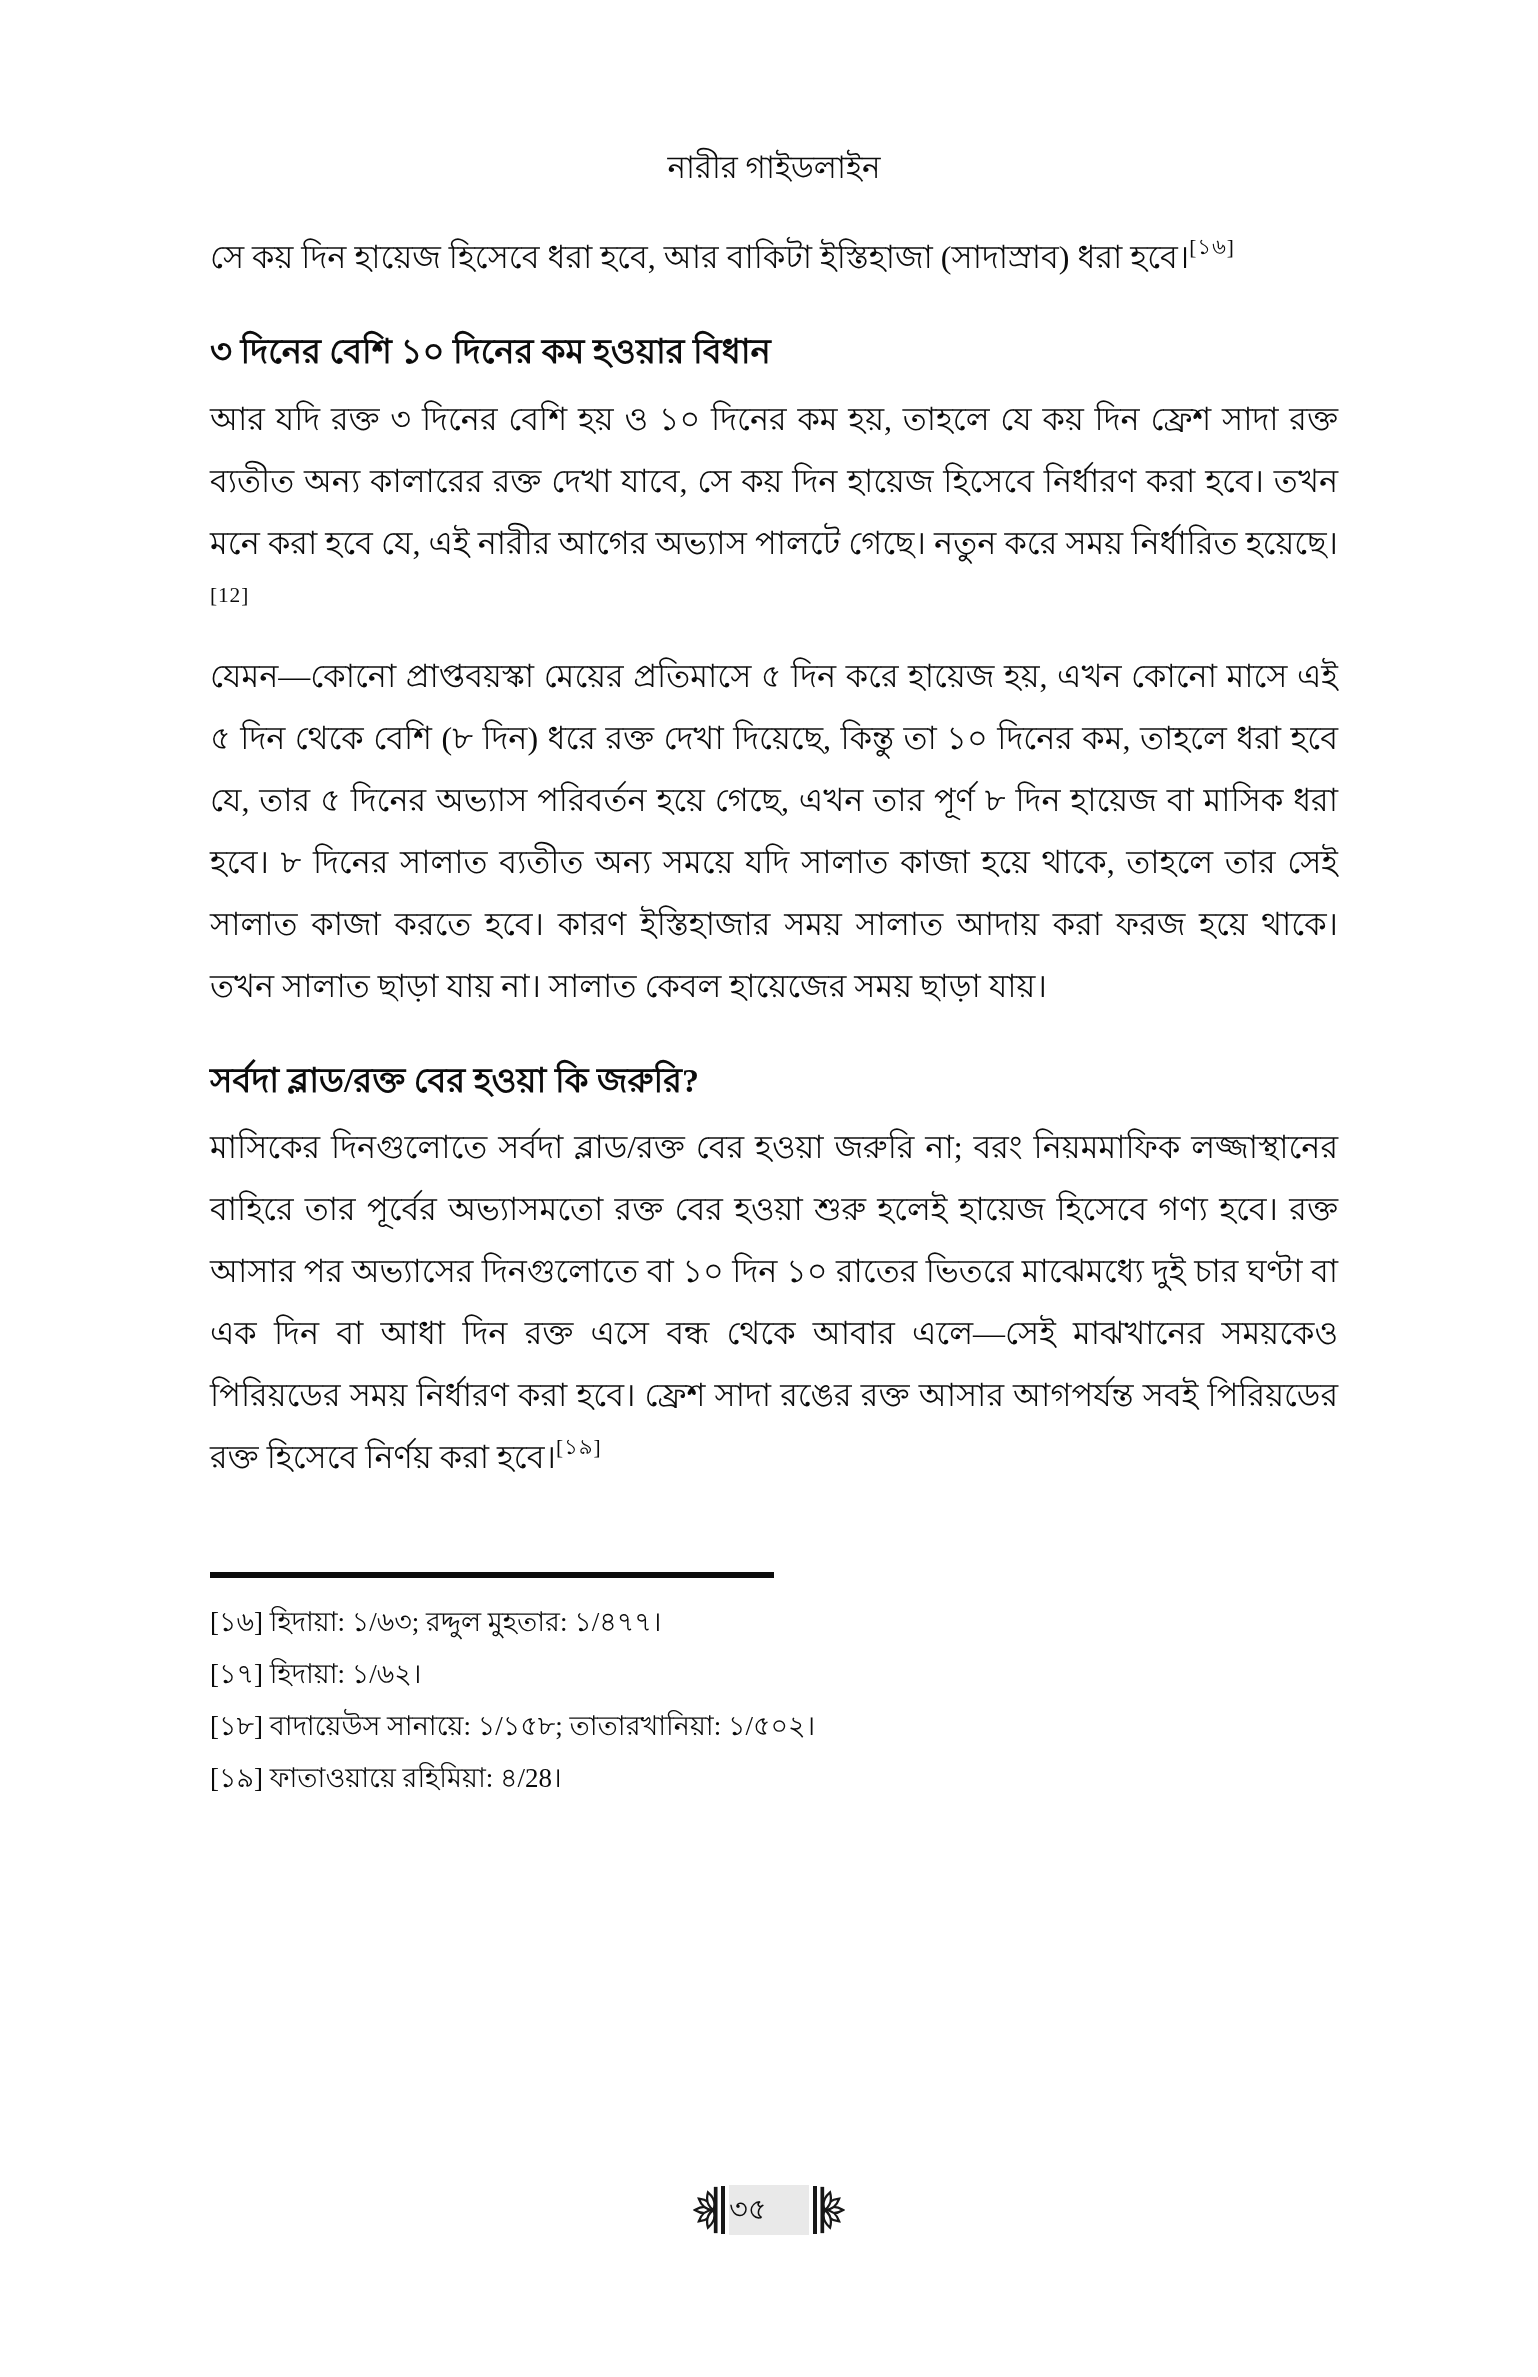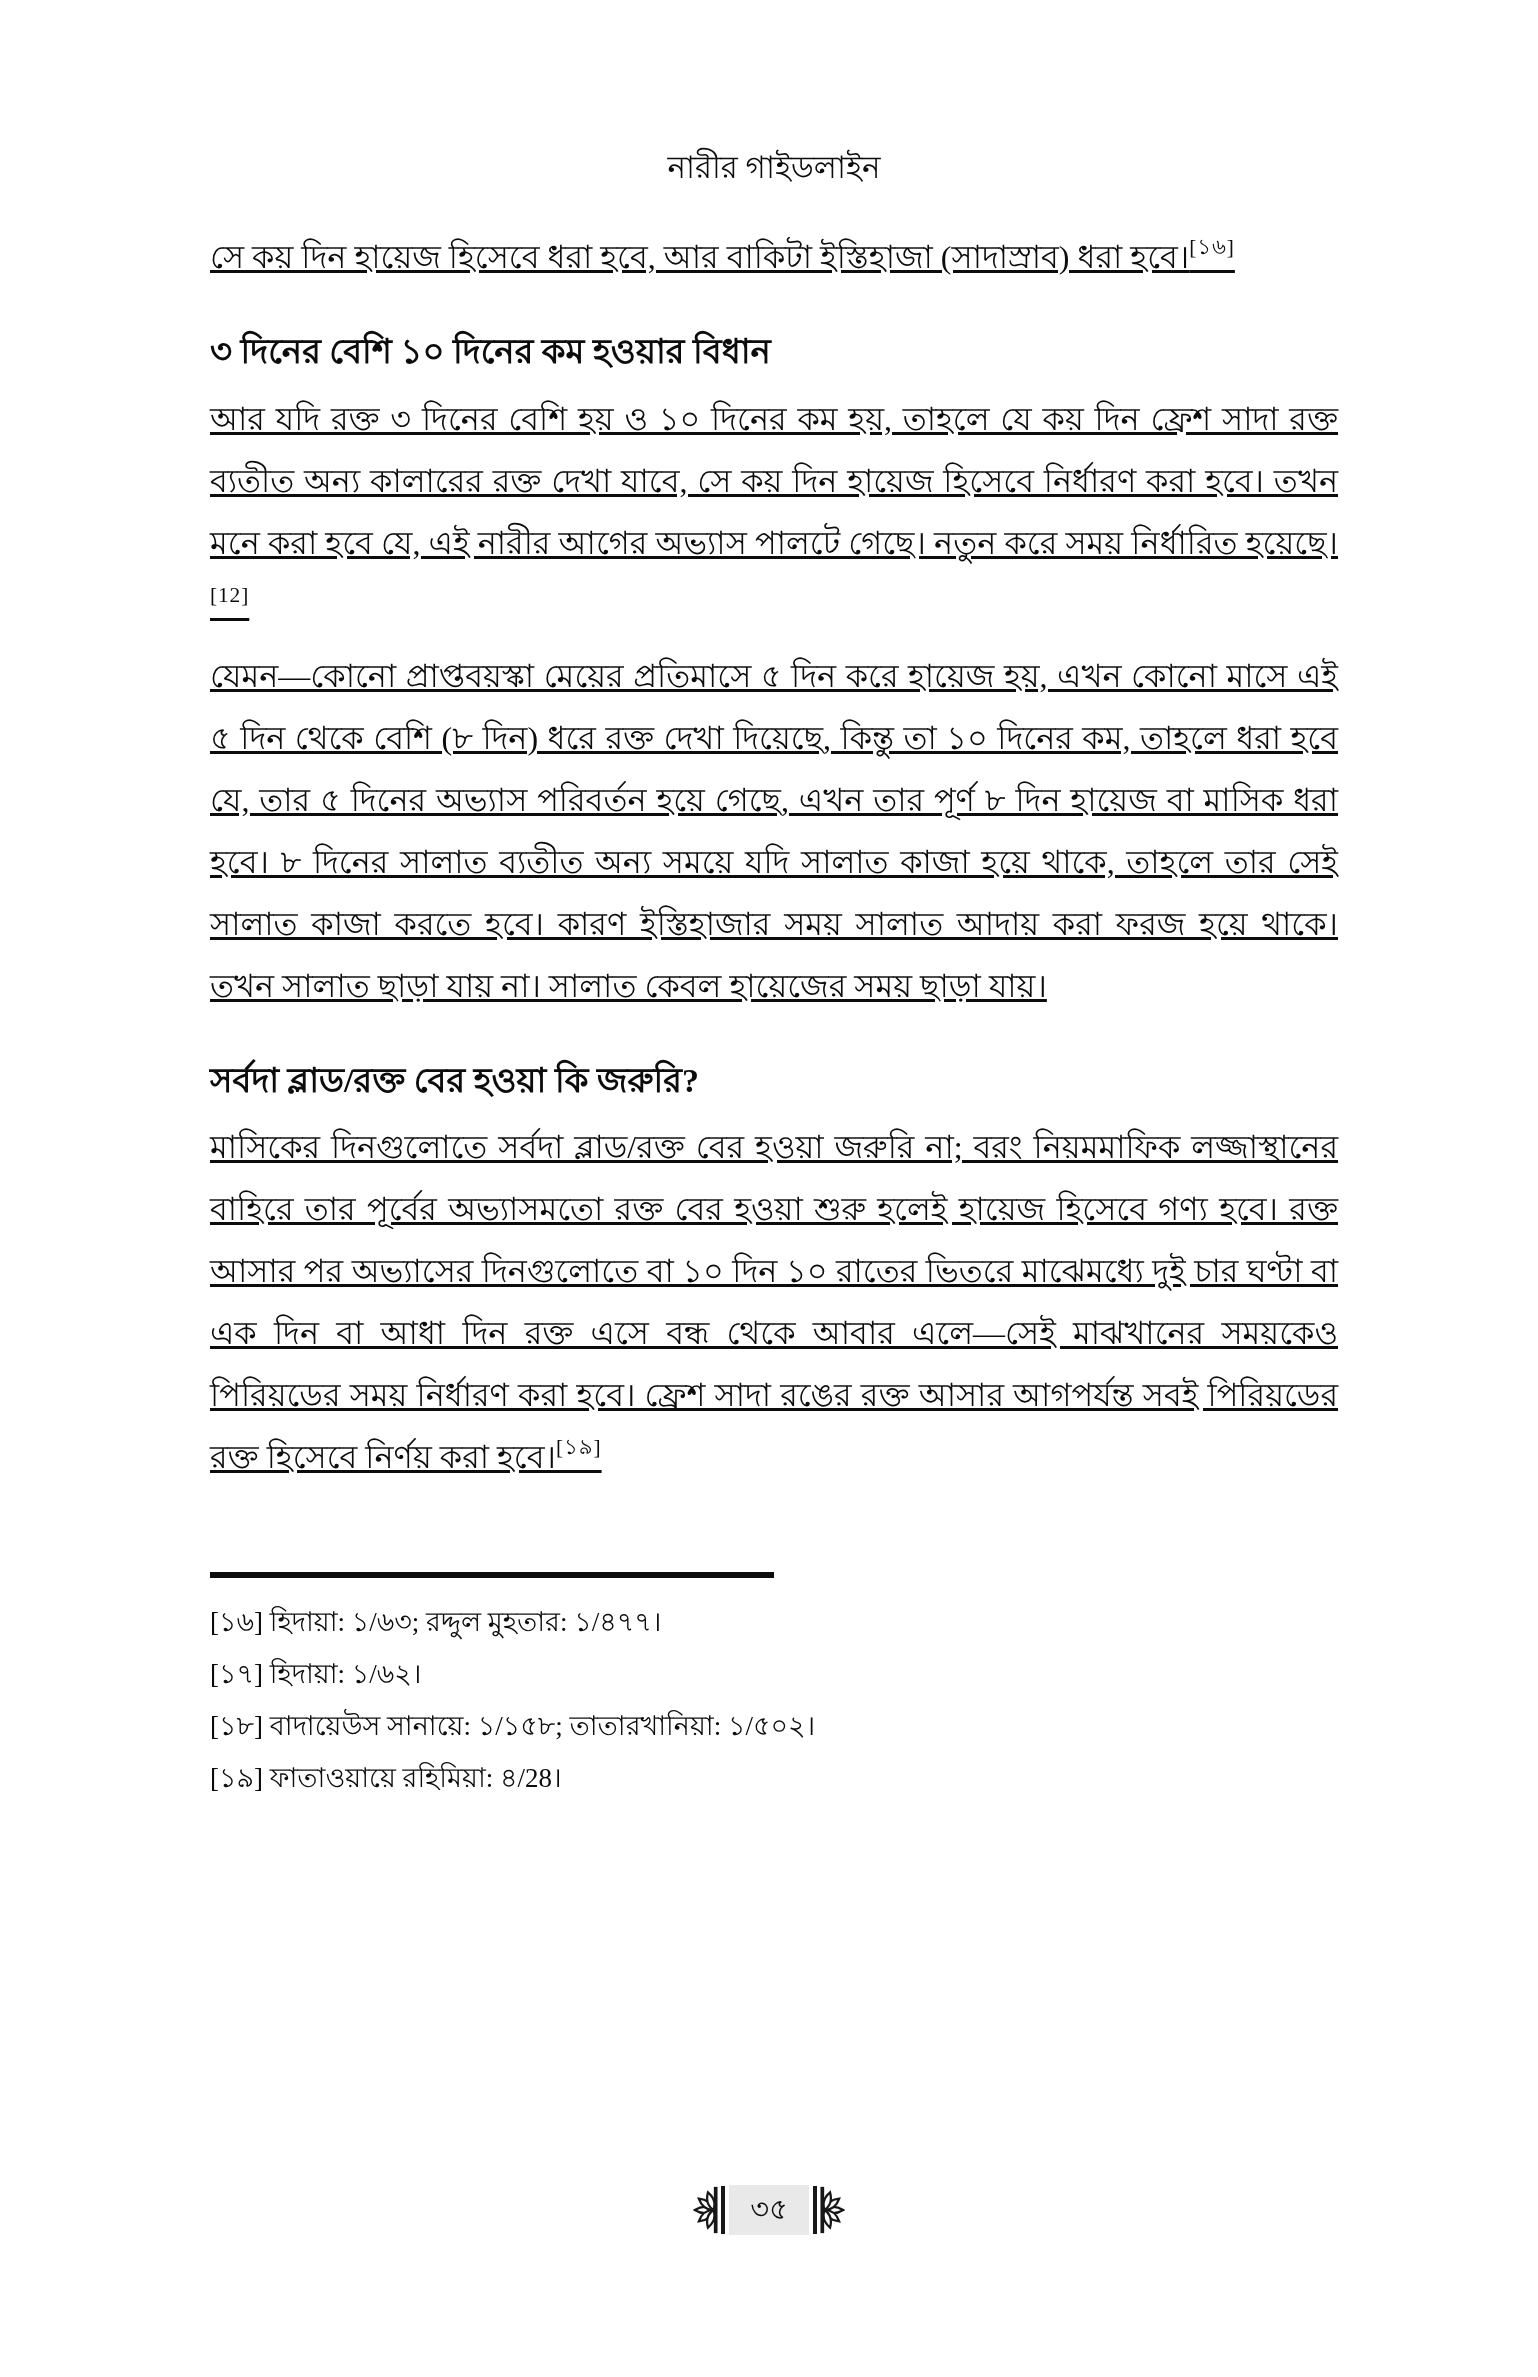--- a/index.html
+++ b/index.html
@@ -21,21 +21,20 @@
     font-size: 31px;
     line-height: 56px;
     font-weight: normal;
     margin: 0;
   }
   .body-text p.para {
     font-size: 32px;
     line-height: 62px;
     text-align: justify;
     margin: 9.3px 0 0 0;
-    text-decoration: underline;
   }
   .body-text p.para.first { margin-top: 30px; }
   h2.sect {
     font-size: 34px;
     font-weight: bold;
     line-height: 56px;
     margin: 36px 0 0 0;
     text-align: left;
   }
   h2.sect + p.para { margin-top: 7.5px; }
@@ -67,21 +66,21 @@
   .flower { display: block; }
   .flower.left { transform: scaleX(-1); }
   .bar {
     width: 4.7px; height: 48px;
     background: #171717;
     margin: 0 2.8px;
   }
   .num-box {
     width: 80px; height: 50px;
     background: #e9e9e9;
-    display: flex; align-items: center; justify-content: center;
+    display: flex; align-items: center; 
     font-size: 29px;
     margin: 0 1px;
   }
 </style>
 </head>
 <body>
 
 <div class="page">
 
   <div class="running-head">নারীর গাইডলাইন</div>

